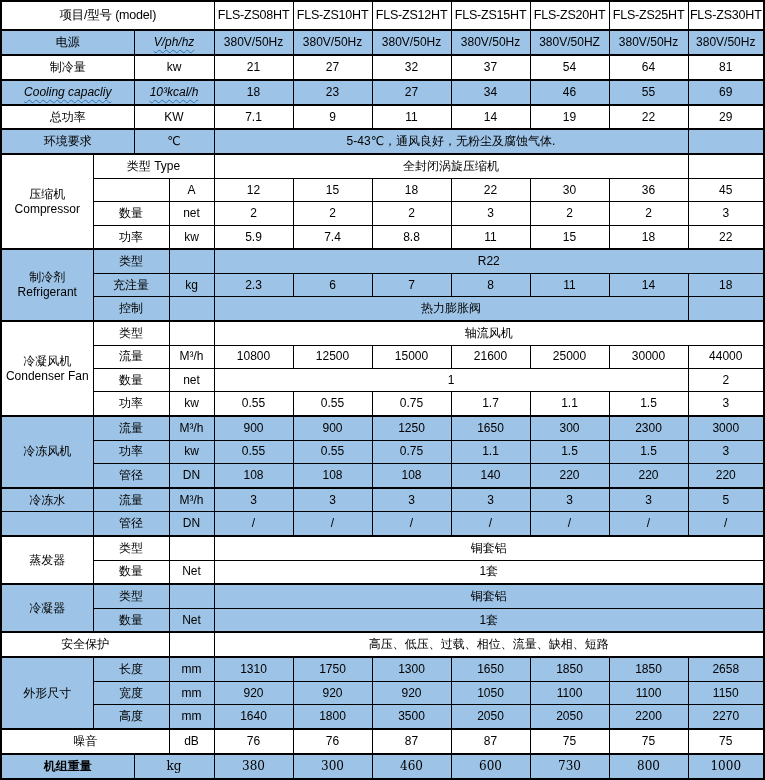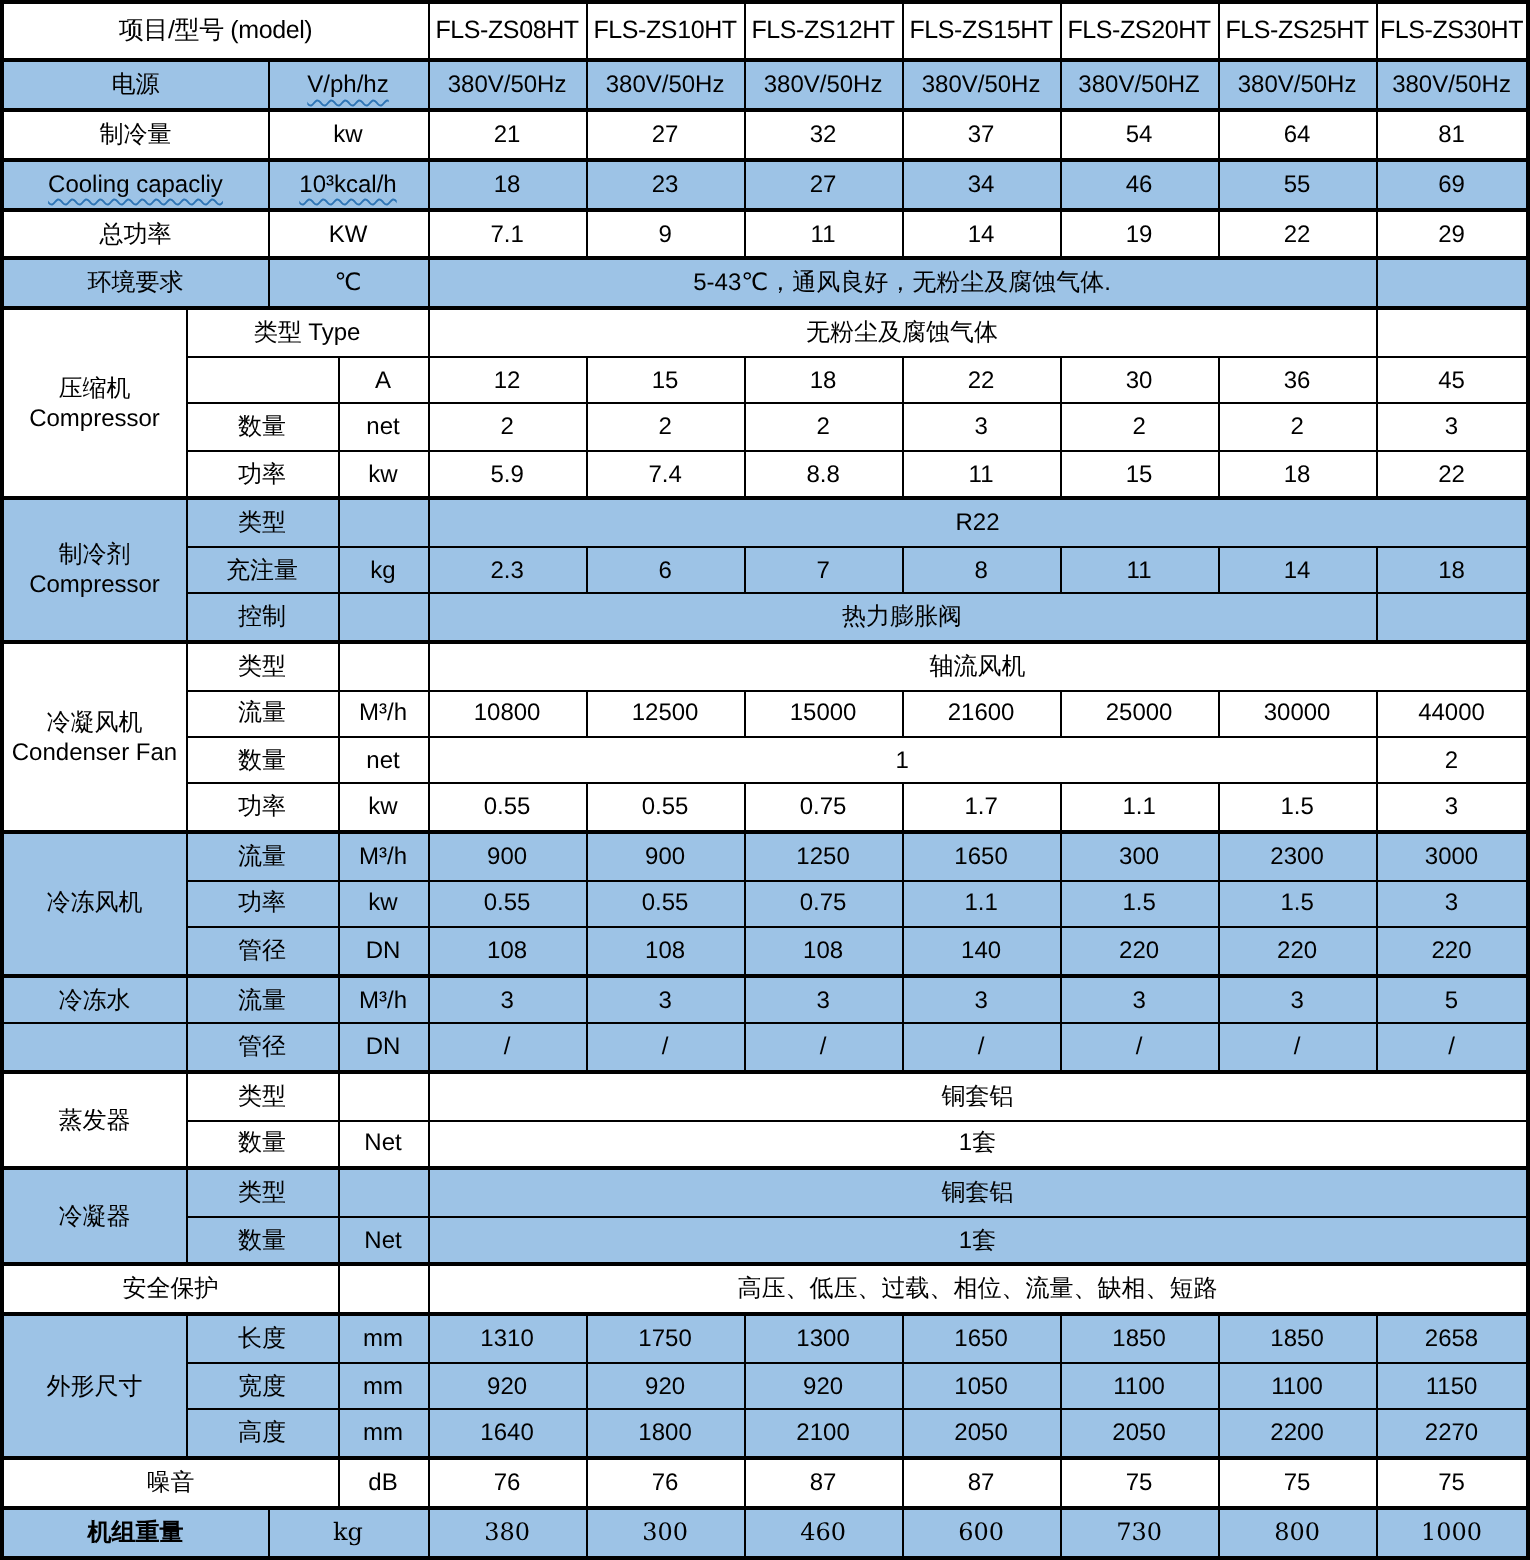--- a/index.html
+++ b/index.html
@@ -32,20 +32,21 @@
   tr.blue td{background:var(--blue);}
   tr.thick td{border-top-width:2px;}
   tr.header-row{height:29px;}
   tr.header-row td{font-size:12.5px;letter-spacing:-0.2px;}
   .wavy{
     text-decoration-line:underline;
     text-decoration-style:wavy;
     text-decoration-color:var(--squiggle);
     text-decoration-thickness:1px;
     text-underline-offset:3px;
+    font-style:italic;
   }
   tr.weight-row td{font-family:"DejaVu Serif","Liberation Serif",serif;margin-top:36px;}
   .bold{font-weight:bold;}
 </style>
 </head>
 <body>
 
 <table data-name="spec-table">
   <colgroup data-name="spec-table-columns">
     <col style="width:92px">
@@ -118,21 +119,21 @@
       <tr data-name="table-row-ambient-requirement" class="blue thick">
         <td colspan="2" data-name="ambient-requirement-cell-0">环境要求</td>
         <td colspan="2" data-name="ambient-requirement-cell-1">℃</td>
         <td colspan="6" data-name="ambient-requirement-cell-2">5-43℃，通风良好，无粉尘及腐蚀气体.</td>
         <td data-name="ambient-requirement-cell-3"></td>
       </tr>
       <tr data-name="table-row-compressor-type" class="white thick">
         <td rowspan="4" data-name="compressor-type-cell-0">压缩机
 Compressor</td>
         <td colspan="3" data-name="compressor-type-cell-1">类型 Type</td>
-        <td colspan="6" data-name="compressor-type-cell-2">无粉尘及腐蚀气体</td>
+        <td colspan="6" data-name="compressor-type-cell-2">全封闭涡旋压缩机</td>
         <td data-name="compressor-type-cell-3"></td>
       </tr>
       <tr data-name="table-row-compressor-current" class="white">
         <td colspan="2" data-name="compressor-current-cell-0"></td>
         <td data-name="compressor-current-cell-1">A</td>
         <td data-name="compressor-current-cell-2">12</td>
         <td data-name="compressor-current-cell-3">15</td>
         <td data-name="compressor-current-cell-4">18</td>
         <td data-name="compressor-current-cell-5">22</td>
         <td data-name="compressor-current-cell-6">30</td>
@@ -156,21 +157,21 @@
         <td data-name="compressor-power-cell-2">5.9</td>
         <td data-name="compressor-power-cell-3">7.4</td>
         <td data-name="compressor-power-cell-4">8.8</td>
         <td data-name="compressor-power-cell-5">11</td>
         <td data-name="compressor-power-cell-6">15</td>
         <td data-name="compressor-power-cell-7">18</td>
         <td data-name="compressor-power-cell-8">22</td>
       </tr>
       <tr data-name="table-row-refrigerant-type" class="blue thick">
         <td rowspan="3" data-name="refrigerant-type-cell-0">制冷剂
-Compressor</td>
+Refrigerant</td>
         <td colspan="2" data-name="refrigerant-type-cell-1">类型</td>
         <td data-name="refrigerant-type-cell-2"></td>
         <td colspan="7" data-name="refrigerant-type-cell-3">R22</td>
       </tr>
       <tr data-name="table-row-refrigerant-charge" class="blue">
         <td colspan="2" data-name="refrigerant-charge-cell-0">充注量</td>
         <td data-name="refrigerant-charge-cell-1">kg</td>
         <td data-name="refrigerant-charge-cell-2">2.3</td>
         <td data-name="refrigerant-charge-cell-3">6</td>
         <td data-name="refrigerant-charge-cell-4">7</td>
@@ -326,21 +327,21 @@
         <td data-name="dimension-width-cell-5">1050</td>
         <td data-name="dimension-width-cell-6">1100</td>
         <td data-name="dimension-width-cell-7">1100</td>
         <td data-name="dimension-width-cell-8">1150</td>
       </tr>
       <tr data-name="table-row-dimension-height" class="blue">
         <td colspan="2" data-name="dimension-height-cell-0">高度</td>
         <td data-name="dimension-height-cell-1">mm</td>
         <td data-name="dimension-height-cell-2">1640</td>
         <td data-name="dimension-height-cell-3">1800</td>
-        <td data-name="dimension-height-cell-4">2100</td>
+        <td data-name="dimension-height-cell-4">3500</td>
         <td data-name="dimension-height-cell-5">2050</td>
         <td data-name="dimension-height-cell-6">2050</td>
         <td data-name="dimension-height-cell-7">2200</td>
         <td data-name="dimension-height-cell-8">2270</td>
       </tr>
       <tr data-name="table-row-noise" class="white thick">
         <td colspan="3" data-name="noise-cell-0">噪音</td>
         <td data-name="noise-cell-1">dB</td>
         <td data-name="noise-cell-2">76</td>
         <td data-name="noise-cell-3">76</td>

